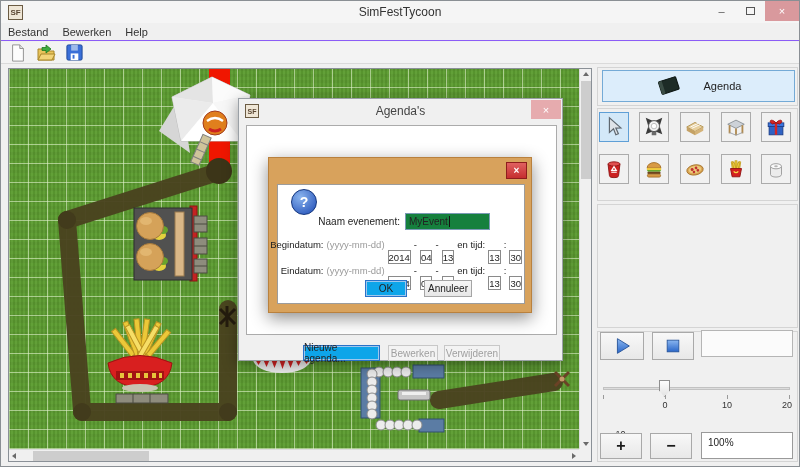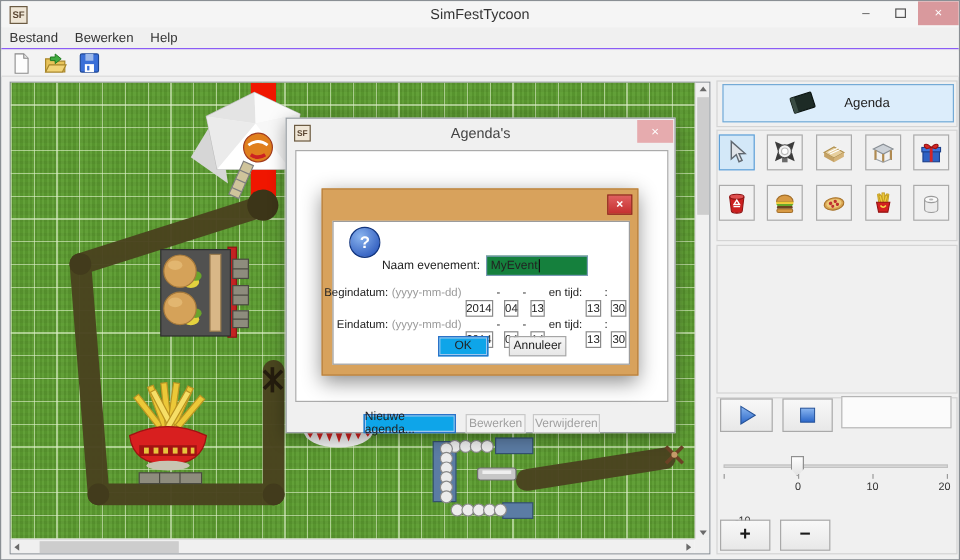--- a/index.html
+++ b/index.html
@@ -462,20 +462,21 @@
   <div class="tick" style="left:664px;"></div>
   <div class="tick" style="left:726px;"></div>
   <div class="tick" style="left:788px;"></div>
   <span class="tick-label" style="left:618px;margin-top:29px;">-10</span>
   <span class="tick-label" style="left:664px;">0</span>
   <span class="tick-label" style="left:726px;">10</span>
   <span class="tick-label" style="left:786px;">20</span>
 
   <div class="ctrlbtn" style="left:599px;top:432px;width:42px;height:26px;">+</div>
   <div class="ctrlbtn" style="left:649px;top:432px;width:42px;height:26px;">−</div>
+  <div class="zoom-box">100%</div>
 
   <div class="dlg" style="left:237px;top:97px;width:325px;height:263px;">
     <div class="dlg-title">Agenda's</div>
     <div class="dlg-icon">SF</div>
     <div class="dlg-close">×</div>
     <div class="list-area" style="left:7px;top:26px;width:311px;height:210px;"></div>
     <div class="btn focus" style="left:64px;top:246px;width:77px;height:16px;">Nieuwe agenda...</div>
     <div class="btn disabled" style="left:149px;top:246px;width:50px;height:16px;">Bewerken</div>
     <div class="btn disabled" style="left:205px;top:246px;width:56px;height:16px;">Verwijderen</div>
   </div>

